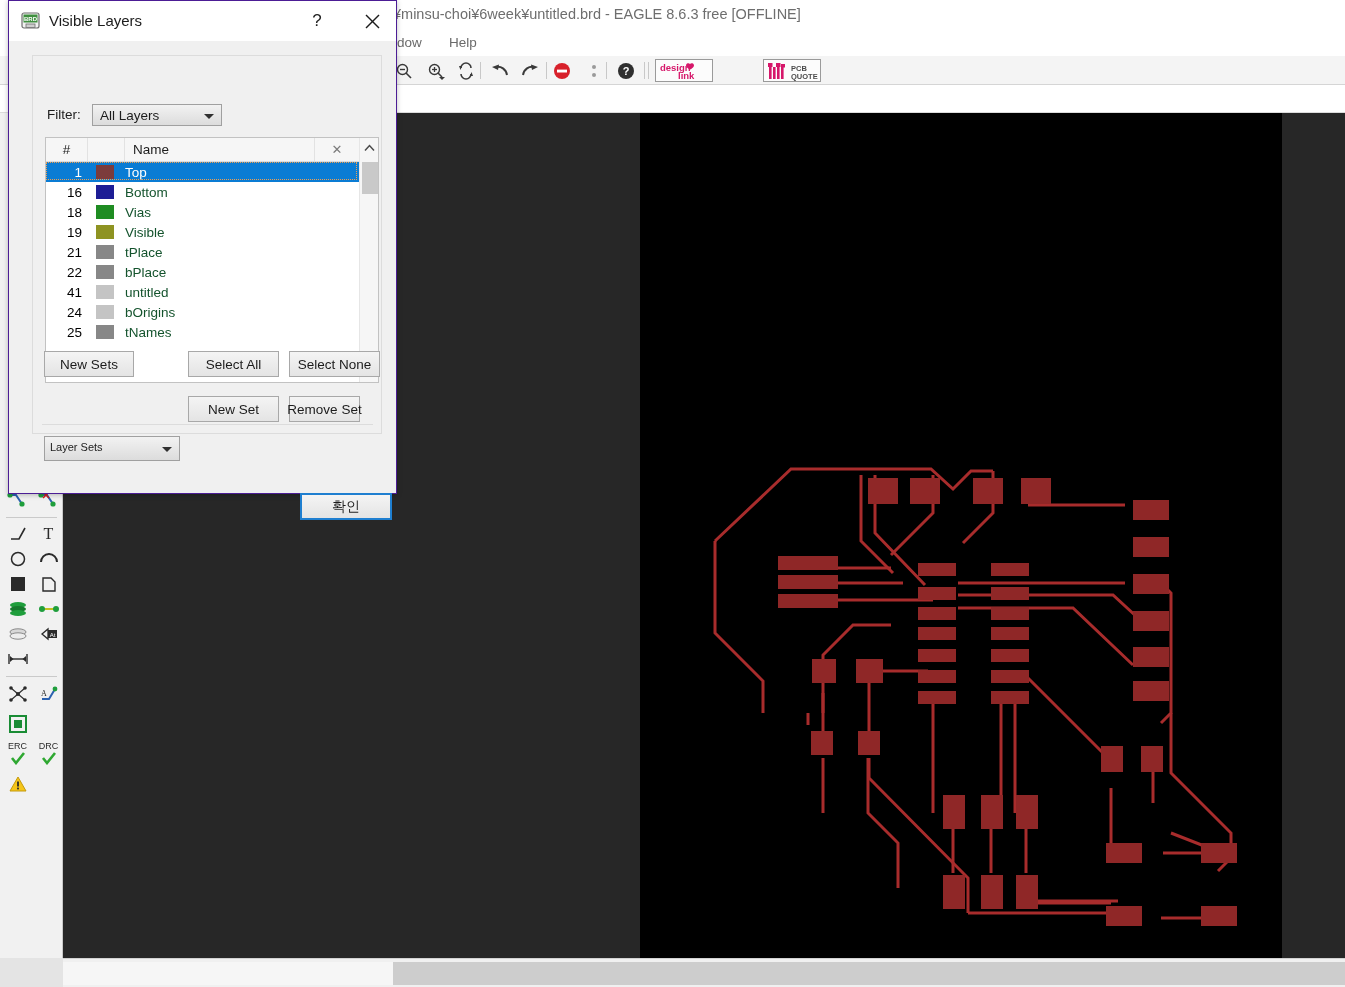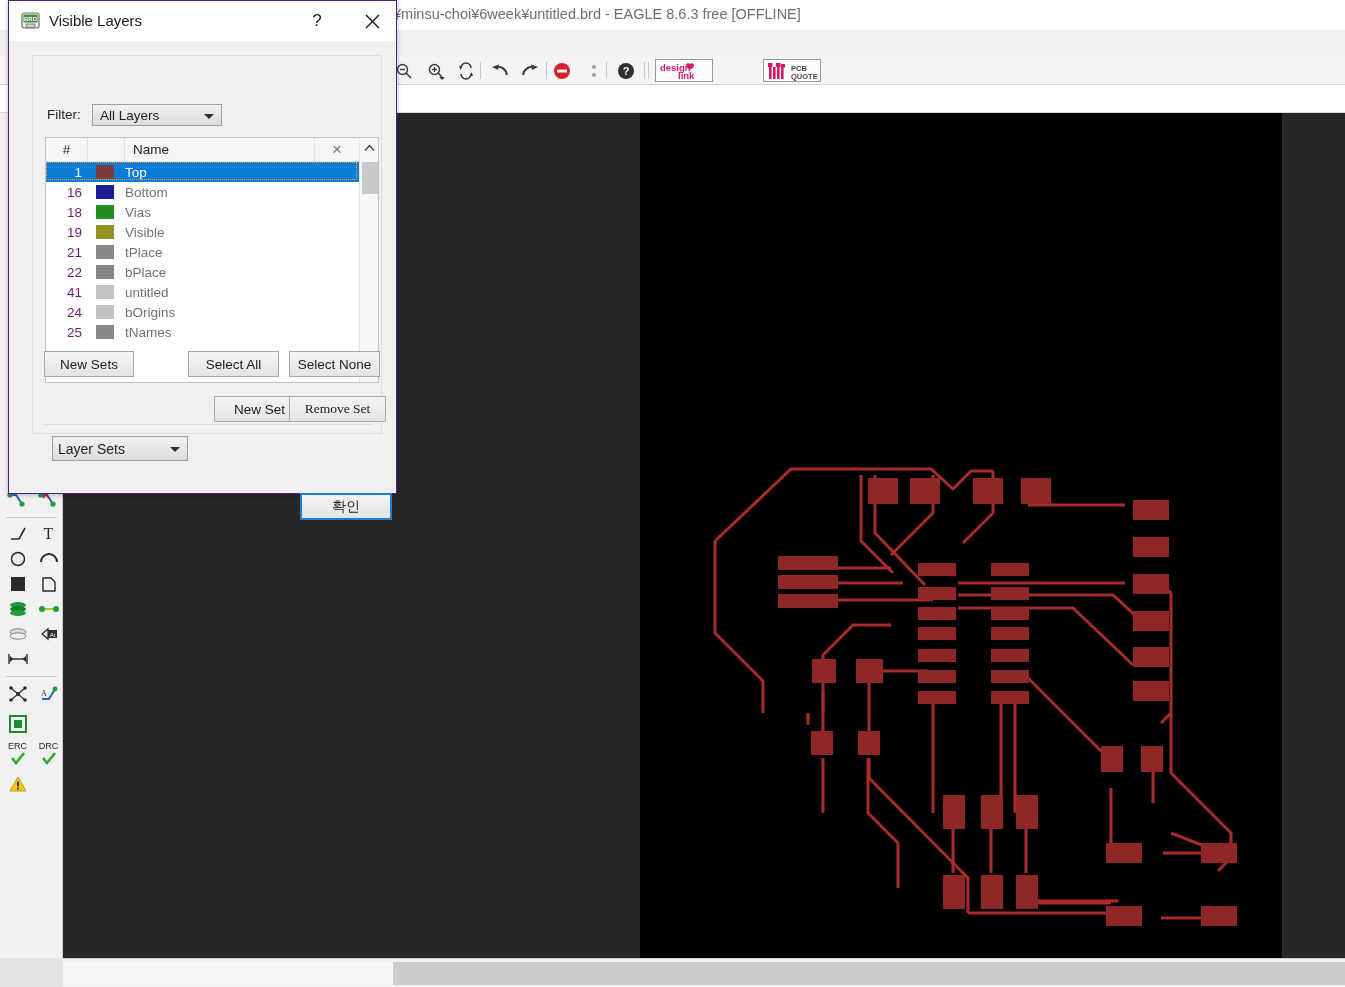--- a/index.html
+++ b/index.html
@@ -184,29 +184,29 @@
   .list-rows {
     position: absolute; left: 0; top: 24px; width: 313px; height: 220px;
     overflow: hidden;
   }
   .lrow { position: relative; height: 20px; width: 313px; }
   .lrow.sel { background: #0a7cd4; }
   .lrow.sel .lrow-num, .lrow.sel .lrow-name { color: #ffffff; }
   .lrow-num {
     position: absolute; left: 0; top: 0; width: 42px; height: 20px;
     display: flex; align-items: center; justify-content: flex-end;
-    padding-right: 6px; font-size: 13.5px; color: #701a75;
+    padding-right: 6px; font-size: 13.5px; color: #000000;
   }
   .lrow-sw {
     position: absolute; left: 50px; top: 3px; width: 18px; height: 14px;
   }
   .lrow-name {
     position: absolute; left: 79px; top: 0; height: 20px;
     display: flex; align-items: center;
-    font-size: 13.5px; color: #737373;
+    font-size: 13.5px; color: #14532d;
   }
   .sel-dotted {
     position: absolute; left: 0; top: 0; width: 311px; height: 18px;
     border: 1px dotted #f0a050; pointer-events: none;
   }
 
   .list-vscroll {
     position: absolute; left: 313px; top: 0px; width: 19px; height: 244px;
     background: #f6f6f6; border-left: 1px solid #e6e6e6;
   }
@@ -221,24 +221,24 @@
 
   .btn {
     position: absolute; height: 26px;
     background: linear-gradient(#f4f4f4, #e4e4e4);
     border: 1px solid #a8a8a8;
     font-size: 13.5px; color: #1c1c1c;
     display: flex; align-items: center; justify-content: center;
     white-space: nowrap;
   }
   .set-select {
-    position: absolute; left: 43px; top: 395px; width: 136px; height: 25px;
+    position: absolute; left: 35px; top: 395px; width: 136px; height: 25px;
     background: linear-gradient(#f2f2f2, #dcdcdc);
     border: 1px solid #a0a0a0;
-    font-size: 14px; color: #1c1c1c;
+    font-size: 11px; color: #1c1c1c;
   }
   .set-select-text { position: absolute; left: 5px; top: 4px; }
   .grp-sep {
     position: absolute; left: 33px; top: 383px; width: 331px; height: 1px;
     background: #dcdcdc;
   }
   .ok-btn {
     position: absolute; left: 291px; top: 452px; width: 92px; height: 27px;
     background: linear-gradient(#f4f4f4, #e4e4e4);
     border: 2px solid #1f7fd0;
@@ -251,20 +251,24 @@
 <body>
 
 <div id="root">
 
   <div class="eagle-window">
 
     <div class="eagle-titlebar">
       <div class="eagle-title-text">¥minsu-choi¥6week¥untitled.brd - EAGLE 8.6.3 free [OFFLINE]</div>
     </div>
 
+    <div class="eagle-menubar">
+      <div class="menu-item" style="left:392px;">dow</div>
+      <div class="menu-item" style="left:444px;">Help</div>
+    </div>
 
     <div class="eagle-toolbar">
 
       <div class="tb-icon" style="left:392px;">
         <svg class="ico-svg" width="18" height="18" viewBox="0 0 18 18">
           <circle cx="7.5" cy="7.5" r="5" fill="none" stroke="#3a3a3a" stroke-width="1.4"></circle>
           <line x1="11" y1="11" x2="16" y2="16" stroke="#3a3a3a" stroke-width="1.6"></line>
           <line x1="5" y1="7.5" x2="10" y2="7.5" stroke="#3a3a3a" stroke-width="1.4"></line>
         </svg>
       </div>
@@ -742,20 +746,20 @@
       <div class="btn" style="left:35px; top:310px; width:90px;">New Sets</div>
       <div class="btn" style="left:179px; top:310px; width:91px;">Select All</div>
       <div class="btn" style="left:280px; top:310px; width:91px;">Select None</div>
 
       <div class="grp-sep"></div>
 
       <div class="set-select">
         <span class="set-select-text">Layer Sets</span>
         <span class="sel-arrow" style="top:10px;"></span>
       </div>
-      <div class="btn" style="left:179px; top:355px; width:91px;margin-left:26px;">New Set</div>
-      <div class="btn" style="left:280px; top:355px; width:97px;font-family:Liberation Serif, serif;">Remove Set</div>
+      <div class="btn" style="left:179px; top:355px; width:91px;">New Set</div>
+      <div class="btn" style="left:280px; top:355px; width:71px;">Remove Set</div>
 
       <div class="ok-btn">확인</div>
     </div>
   </div>
 
 </div>
 
 </body></html>

